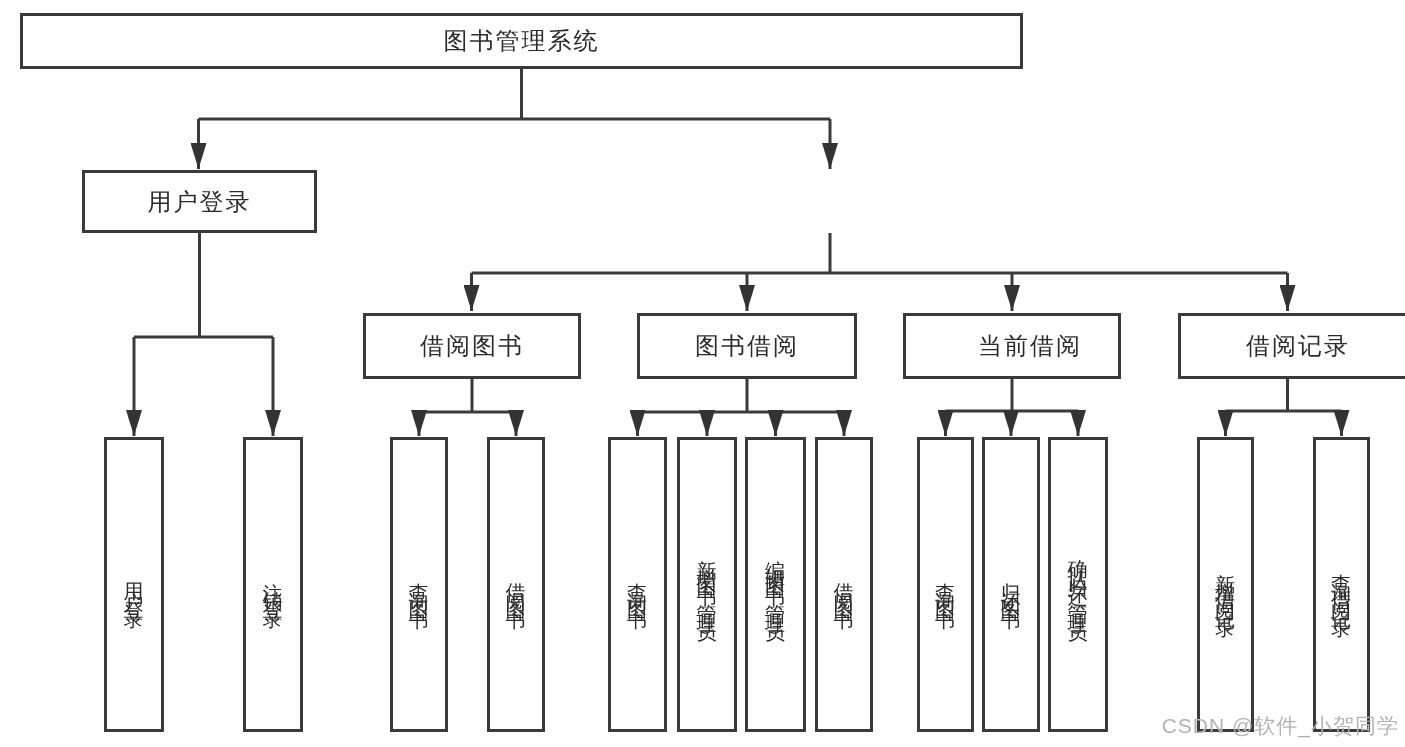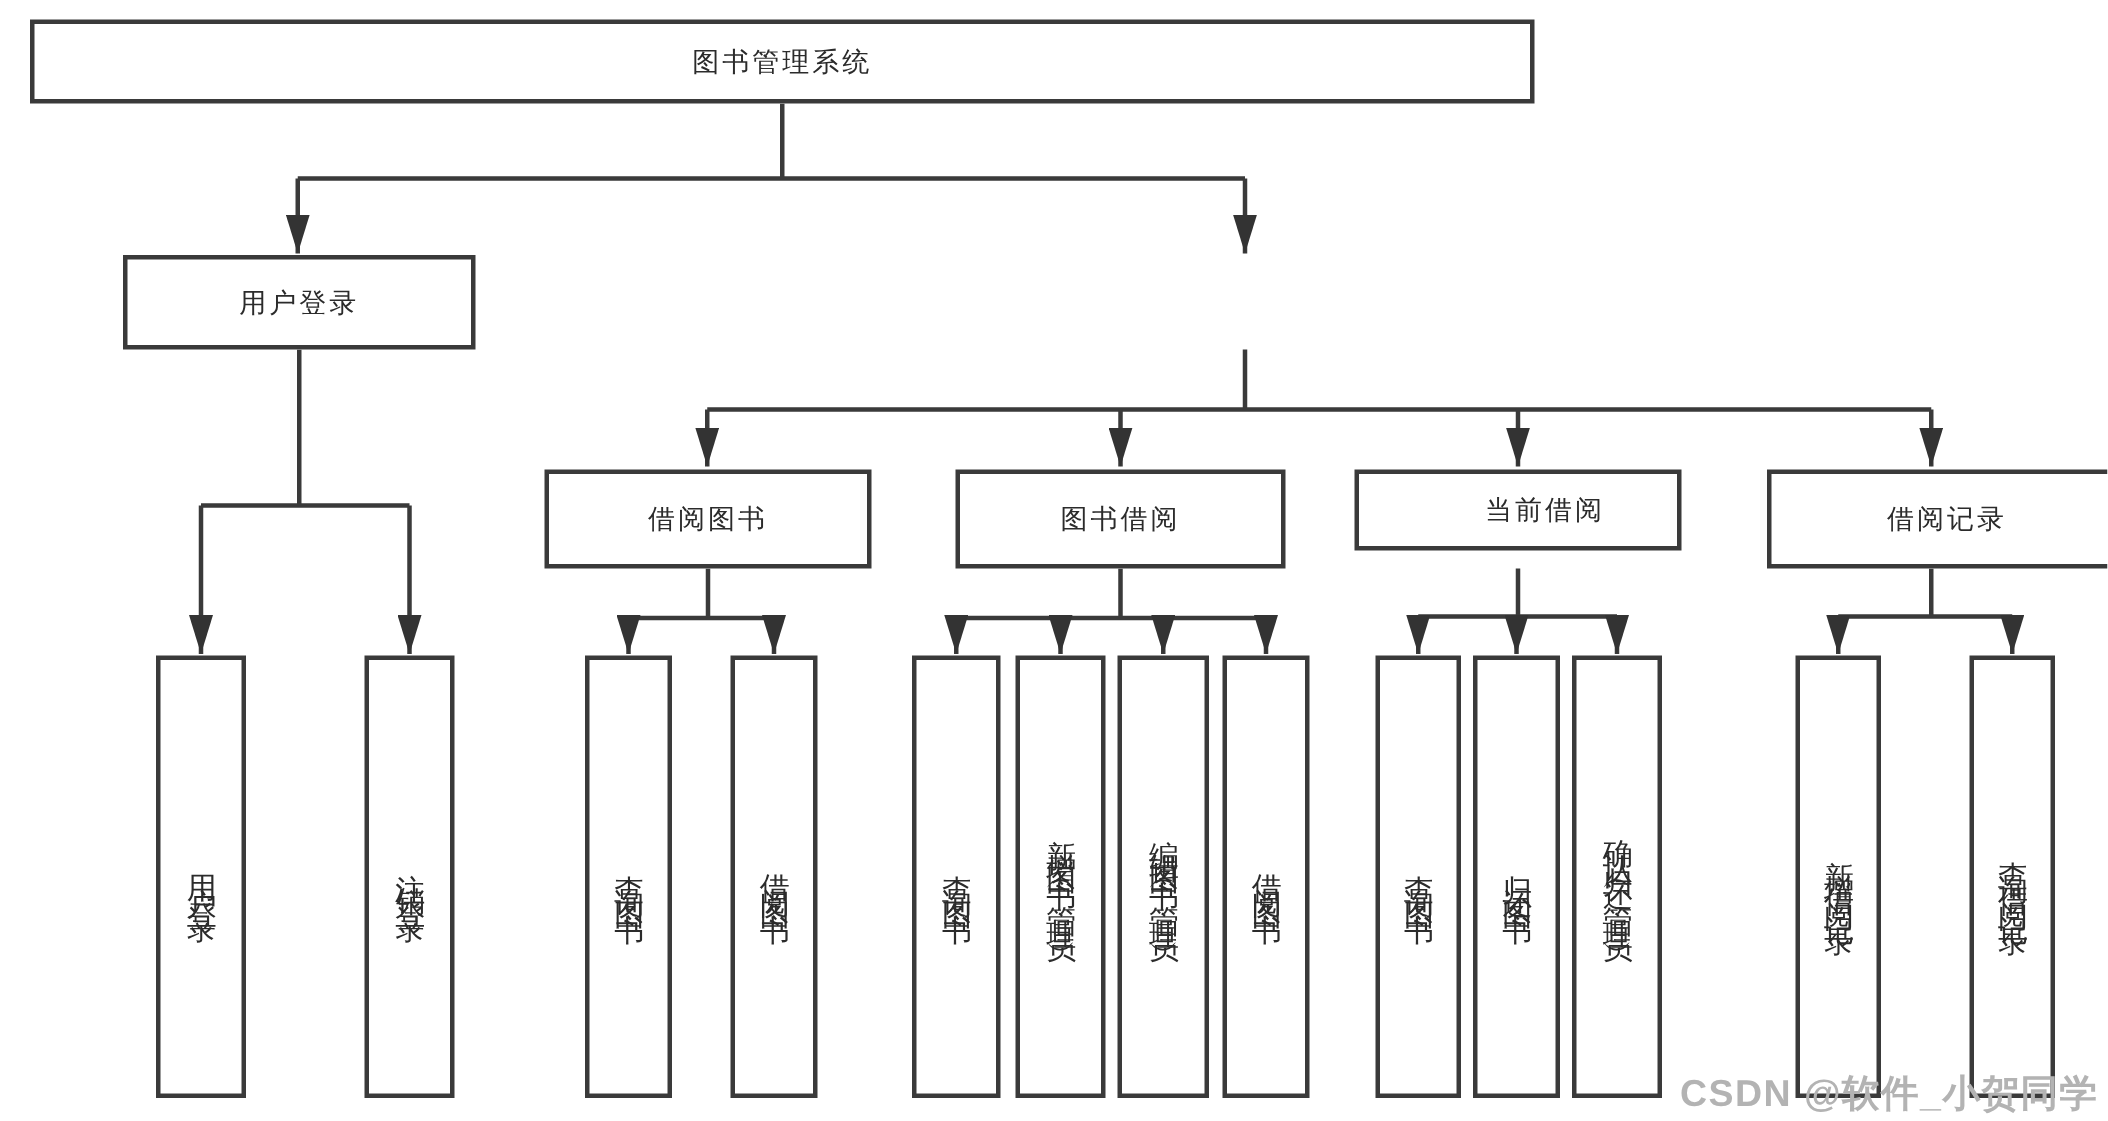--- a/index.html
+++ b/index.html
@@ -22,40 +22,39 @@
     box-sizing: border-box;
     border: 3px solid #3a3a3a;
     background: #ffffff;
     color: #2b2b2b;
     display: flex;
     align-items: center;
     justify-content: center;
     text-align: center;
   }
   .hbox {
-    font-size: 18px;
+    font-size: 24px;
     letter-spacing: 2px;
     white-space: nowrap;
   }
   .vbox {
     writing-mode: vertical-rl;
     text-orientation: mixed;
     font-size: 20px;
     letter-spacing: 9px;
     line-height: 1;
   }
   .watermark {
     position: absolute;
     right: 6px;
     top: 712px;
-    font-size: 25px;
+    font-size: 21px;
     letter-spacing: 1px;
     color: #b3b3b3;
     white-space: nowrap;
-    font-weight: bold;
   }
 </style>
 </head>
 <body>
 
 <div class="canvas">
 
   <svg class="connector-layer" width="1405" height="747" viewBox="0 0 1405 747" xmlns="http://www.w3.org/2000/svg">
     <defs>
       <marker id="arrow" viewBox="0 0 26 16" refX="26" refY="8" markerWidth="26" markerHeight="16" markerUnits="userSpaceOnUse" orient="auto">
@@ -110,21 +109,21 @@
       <line x1="1341.5" y1="411" x2="1341.5" y2="436" marker-end="url(#arrow)"></line>
     </g>
   </svg>
 
   <div class="box hbox" style="left:20px; top:13px; width:1003px; height:56px;">图书管理系统</div>
 
   <div class="box hbox" style="left:82px; top:170px; width:235px; height:63px;">用户登录</div>
 
   <div class="box hbox" style="left:363px; top:313px; width:218px; height:66px;">借阅图书</div>
   <div class="box hbox" style="left:637px; top:313px; width:220px; height:66px;">图书借阅</div>
-  <div class="box hbox" style="left:903px; top:313px; width:218px; height:54px;padding-left:36px;">当前借阅</div>
+  <div class="box hbox" style="left:903px; top:313px; width:218px; height:66px;padding-left:36px;">当前借阅</div>
   <div class="box hbox" style="left:1178px; top:313px; width:240px; height:66px;">借阅记录</div>
 
   <div class="box vbox" style="left:104px; top:437px; width:60px; height:295px;">用户登录</div>
   <div class="box vbox" style="left:243px; top:437px; width:60px; height:295px;">注销登录</div>
 
   <div class="box vbox" style="left:390px; top:437px; width:58px; height:295px;">查询图书</div>
   <div class="box vbox" style="left:487px; top:437px; width:58px; height:295px;">借阅图书</div>
 
   <div class="box vbox" style="left:608px; top:437px; width:59px; height:295px;">查询图书</div>
   <div class="box vbox" style="left:677px; top:437px; width:60px; height:295px;">新增图书（管理员）</div>

